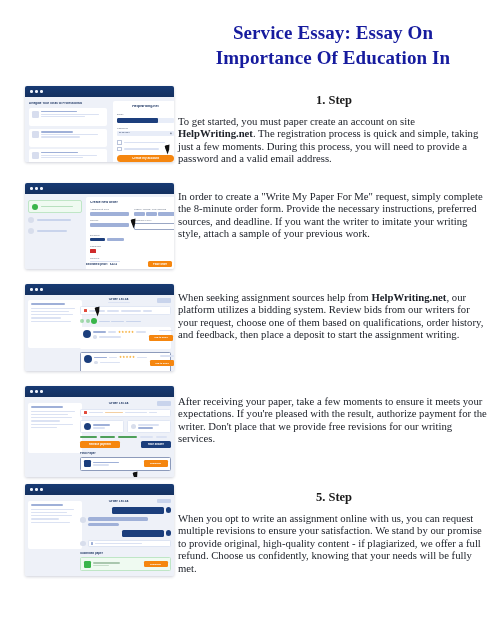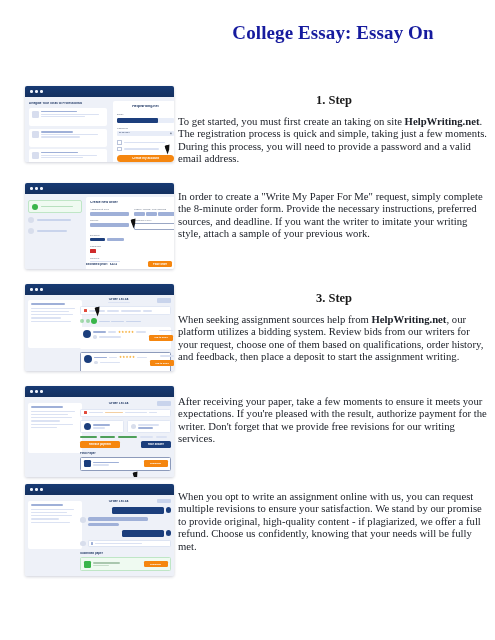--- a/index.html
+++ b/index.html
@@ -76,42 +76,43 @@
             border-bottom:4px solid transparent; border-top:5px solid #111;
             transform:rotate(-18deg); }
   .row { display:flex; }
 </style>
 </head>
 <body>
 
 <div class="page">
 
   <div class="title">
-    <span>College Essay: Essay On</span><br>
+    <span>Service Essay: Essay On</span><br>
+    <span>Importance Of Education In</span>
   </div>
 
   <div class="step-block" style="top:93px;">
     <div class="step-head">1. Step</div>
-    <div class="step-body"><span>To get started, you must first create an taking on site </span><b>HelpWriting.net</b><span>. The registration process is quick and simple, taking just a few moments. During this process, you will need to provide a password and a valid email address.</span></div>
+    <div class="step-body"><span>To get started, you must paper create an account on site </span><b>HelpWriting.net</b><span>. The registration process is quick and simple, taking just a few moments. During this process, you will need to provide a password and a valid email address.</span></div>
   </div>
 
   <div class="step-block" style="top:190px;">
     <div class="step-body"><span>In order to create a "Write My Paper For Me" request, simply complete the 8-minute order form. Provide the necessary instructions, preferred sources, and deadline. If you want the writer to imitate your writing style, attach a sample of your previous work.</span><b></b><span></span></div>
   </div>
 
   <div class="step-block" style="top:291px;">
-    <div class="step-head">3. Step</div>
     <div class="step-body"><span>When seeking assignment sources help from </span><b>HelpWriting.net</b><span>, our platform utilizes a bidding system. Review bids from our writers for your request, choose one of them based on qualifications, order history, and feedback, then place a deposit to start the assignment writing.</span></div>
   </div>
 
   <div class="step-block" style="top:395px;">
-    <div class="step-body"><span>After receiving your paper, take a few moments to ensure it meets your expectations. If you're pleased with the result, authorize payment for the writer. Don't forget that we provide free revisions for our writing services.</span><b></b><span></span></div>
+    <div class="step-body"><span>After receiving your paper, take a few moments to ensure it meets your expectations. If you're pleased with the result, authorize payment for the writer. Don't place that we provide free revisions for our writing services.</span><b></b><span></span></div>
   </div>
 
   <div class="step-block" style="top:490px;">
+    <div class="step-head">5. Step</div>
     <div class="step-body"><span>When you opt to write an assignment online with us, you can request multiple revisions to ensure your satisfaction. We stand by our promise to provide original, high-quality content - if plagiarized, we offer a full refund. Choose us confidently, knowing that your needs will be fully met.</span><b></b><span></span></div>
   </div>
 
   <div class="shot" style="top:86px; height:76px;">
     <div class="tbar">
       <i></i>
       <i></i>
       <i></i>
     </div>
     <div class="body" style="height:65px;">

